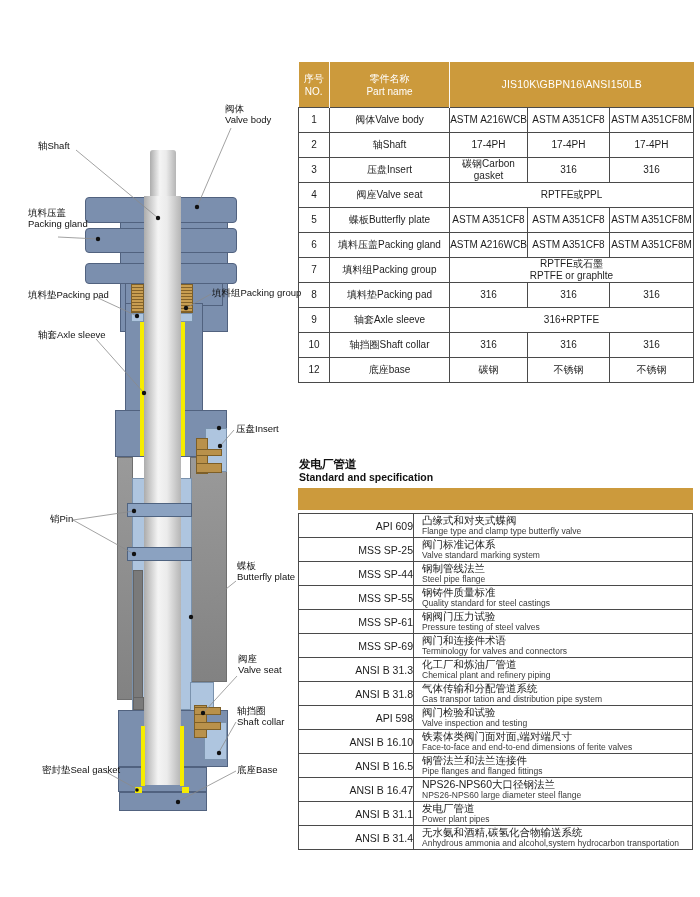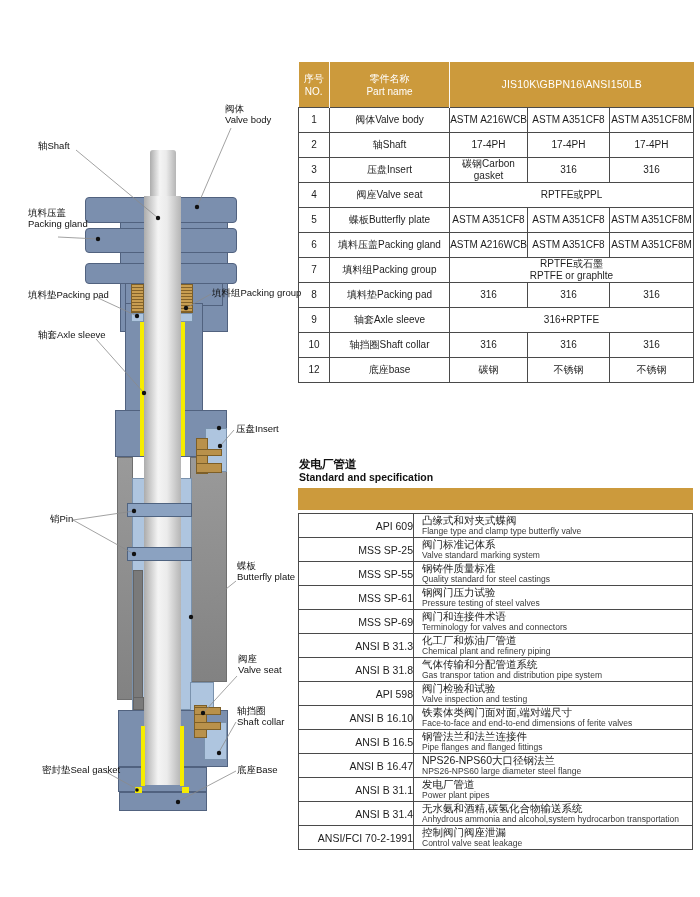--- a/index.html
+++ b/index.html
@@ -293,20 +293,27 @@
           </td>
         </tr>
         <tr>
           <td class="code">MSS SP-25</td>
           <td>
             <div class="zh">阀门标准记体系</div>
             <div class="en">Valve standard marking system</div>
           </td>
         </tr>
         <tr>
+          <td class="code">MSS SP-44</td>
+          <td>
+            <div class="zh">钢制管线法兰</div>
+            <div class="en">Steel pipe flange</div>
+          </td>
+        </tr>
+        <tr>
           <td class="code">MSS SP-55</td>
           <td>
             <div class="zh">钢铸件质量标准</div>
             <div class="en">Quality standard for steel castings</div>
           </td>
         </tr>
         <tr>
           <td class="code">MSS SP-61</td>
           <td>
             <div class="zh">钢阀门压力试验</div>
@@ -369,23 +376,16 @@
             <div class="en">Power plant pipes</div>
           </td>
         </tr>
         <tr>
           <td class="code">ANSI B 31.4</td>
           <td>
             <div class="zh">无水氨和酒精,碳氢化合物输送系统</div>
             <div class="en">Anhydrous ammonia and alcohol,system hydrocarbon transportation</div>
           </td>
         </tr>
-        <tr>
-          <td class="code">ANSI/FCI 70-2-1991</td>
-          <td>
-            <div class="zh">控制阀门阀座泄漏</div>
-            <div class="en">Control valve seat leakage</div>
-          </td>
-        </tr>
       </tbody>
   </table>
 
 </div>
 
 </body></html>

